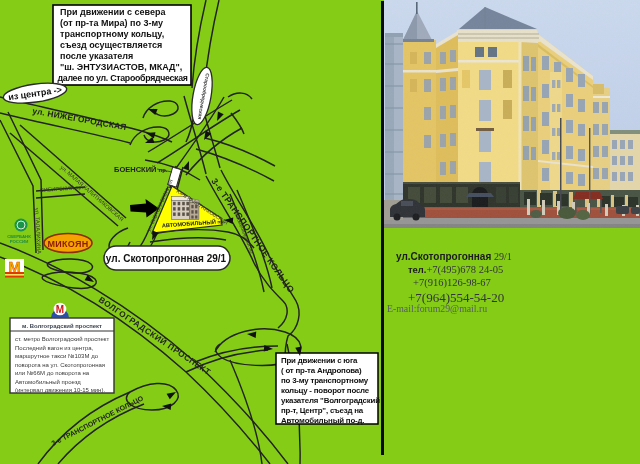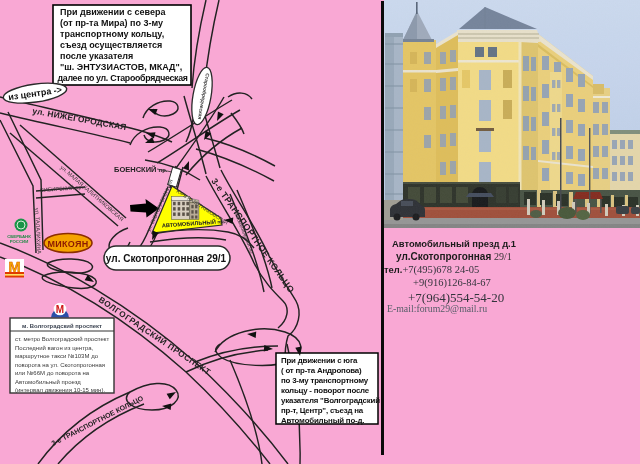--- a/index.html
+++ b/index.html
@@ -1,16 +1,16 @@
 <!DOCTYPE html>
 <html><head>
 <meta charset="utf-8">
 <style>
 html,body{margin:0;padding:0;background:#fff;}
-#page{position:relative;width:640px;height:464px;background:#f9a8d4;overflow:hidden;
+#page{position:relative;width:640px;height:464px;background:#84cc16;overflow:hidden;
   font-family:"Liberation Sans", sans-serif;}
 .abs{position:absolute;}
 </style>
 </head>
 <body>
 <div id="page">
 
 <svg class="abs" style="left:0;top:0" width="384" height="464" viewBox="0 0 384 464">
   <g fill="none" stroke="#222" stroke-width="1.45">
 
@@ -489,24 +489,23 @@
 
   <rect x="0" y="0" width="256" height="228" fill="#ffffff" opacity="0.05"></rect>
 
   <filter id="grain">
         <feTurbulence type="fractalNoise" baseFrequency="0.9" numOctaves="2" result="n"></feTurbulence>
         <feColorMatrix in="n" type="matrix" values="0 0 0 0 0.5  0 0 0 0 0.5  0 0 0 0 0.5  0 0 0 0.6 0"></feColorMatrix>
       </filter>
   <rect x="0" y="0" width="256" height="228" filter="url(#grain)" opacity="0.10"></rect>
 </svg>
 
-<div class="abs" style="left:392px;top:238px;font-weight:bold;font-size:9.4px;color:#1c1c1c;">Автомобильный презд д.1</div>
 
 <div class="abs" style="left:396px;top:251px;font-weight:bold;font-size:10px;color:#1c1c1c;">ул.Скотопрогонная <span style="font-family:'Liberation Serif',serif;font-weight:normal;color:#333;">29/1</span></div>
 
-<div class="abs" style="left:384px;top:264px;font-weight:bold;font-size:9.4px;color:#1c1c1c;text-align:center;">тел.<span style="font-family:'Liberation Serif',serif;font-weight:normal;color:#33343c;font-size:10.5px;">+7(495)678 24-05</span></div>
-
-<div class="abs" style="left:413px;top:277px;font-family:'Liberation Serif',serif;font-size:10.5px;color:#33343c;">+9(916)126-84-67</div>
+<div class="abs" style="left:408px;top:264px;font-weight:bold;font-size:9.4px;color:#1c1c1c;text-align:center;">тел.<span style="font-family:'Liberation Serif',serif;font-weight:normal;color:#33343c;font-size:10.5px;">+7(495)678 24-05</span></div>
+
+<div class="abs" style="left:413px;top:277px;font-family:'Liberation Serif',serif;font-size:10.5px;color:#33343c;">+7(916)126-98-67</div>
 
 <div class="abs" style="left:408px;top:290px;font-family:'Liberation Serif',serif;font-size:13px;color:#33343c;">+7(964)554-54-20</div>
 
 <div class="abs" style="left:387px;top:303px;font-family:'Liberation Serif',serif;font-size:9.8px;color:#565d68;text-align:center;">E-mail:forum29@mail.ru</div>
 </div>
 
 </body></html>

